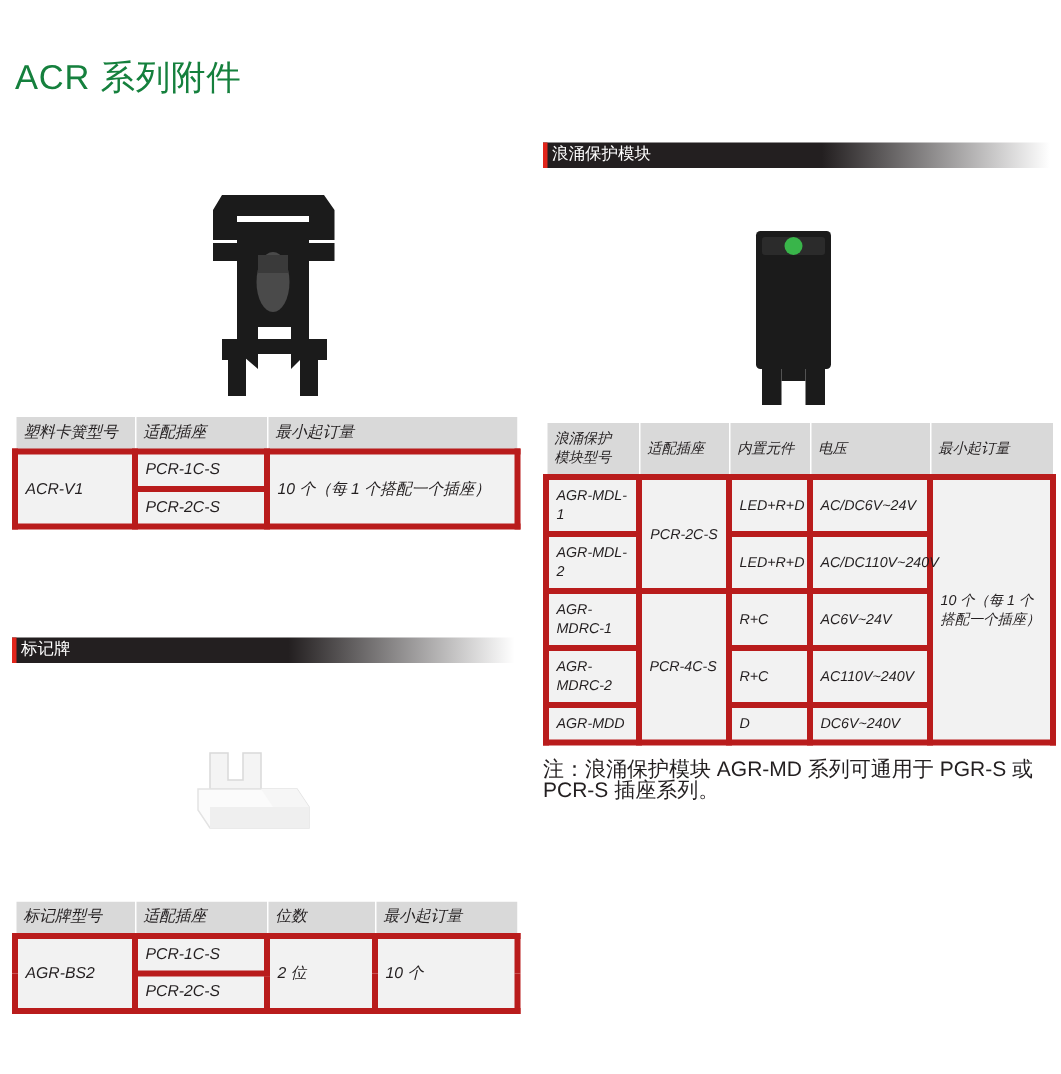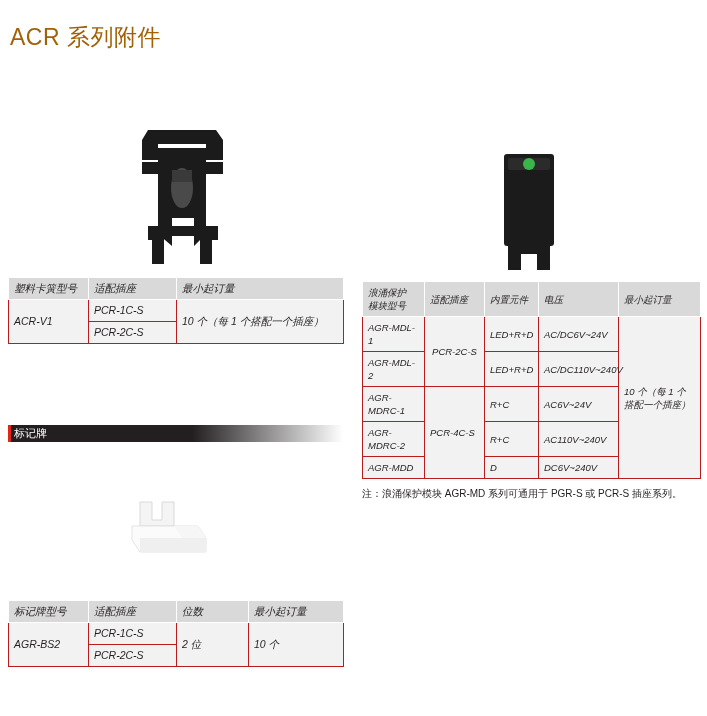--- a/index.html
+++ b/index.html
@@ -16,23 +16,23 @@
     overflow: hidden;
   }
   .page {
     position: relative;
     width: 707px;
     height: 716px;
   }
   .page-title {
     position: absolute;
     left: 10px;
-    top: 22px;
+    top: 36px;
     font-size: 23px;
-    color: #a16207;
+    color: #15803d;
     letter-spacing: 0.5px;
   }
   
   .sec-bar {
     position: absolute;
     height: 17px;
     background: linear-gradient(to right, #231f20 0%, #231f20 55%, #ffffff 100%);
   }
   .sec-bar .label {
     position: absolute;
@@ -73,26 +73,26 @@
     font-weight: normal;
     text-align: left;
     padding: 4px 5px;
     border: 1px solid #ffffff;
     vertical-align: middle;
     line-height: 13px;
   }
   table.spec td {
     background: #f2f2f2;
     padding: 4px 5px;
-    border: 1px solid #b91c1c;
+    border: 4px solid #b91c1c;
     vertical-align: middle;
     line-height: 13px;
   }
   .note {
-    font-size: 10px;
+    font-size: 14px;
     line-height: 14px;
     color: #231f20;
     margin-top: 8px;
   }
   
   .clip-wrap { position:absolute; left: 120px; top: 10px; }
   .label-wrap { position:absolute; left: 110px; top: 14px; }
   .surge-wrap { position:absolute; left: 120px; top: 18px; }
 </style>
 </head>
@@ -139,20 +139,24 @@
           <td>PCR-1C-S</td>
           <td rowspan="2">10 个（每 1 个搭配一个插座）</td>
         </tr>
         <tr>
           <td>PCR-2C-S</td>
         </tr>
       </tbody>
     </table>
   </div>
 
+  <div class="sec-bar" style="left:362px; top:95px; width:338px;">
+    <div class="redtick"></div>
+    <div class="label">浪涌保护模块</div>
+  </div>
 
   <div class="col-right" style="top:116px;">
     <div class="img-box">
       <svg class="surge-wrap" width="100" height="145" viewBox="0 0 100 145">
         <rect x="22" y="20" width="50" height="92" rx="3" fill="#1b1b1b"></rect>
         <rect x="26" y="24" width="42" height="12" rx="2" fill="#2b2b2b"></rect>
         <circle cx="47" cy="30" r="6" fill="#39b54a"></circle>
         <rect x="26" y="112" width="13" height="24" fill="#1b1b1b"></rect>
         <rect x="55" y="112" width="13" height="24" fill="#1b1b1b"></rect>
         <rect x="39" y="112" width="16" height="8" fill="#1b1b1b"></rect>

